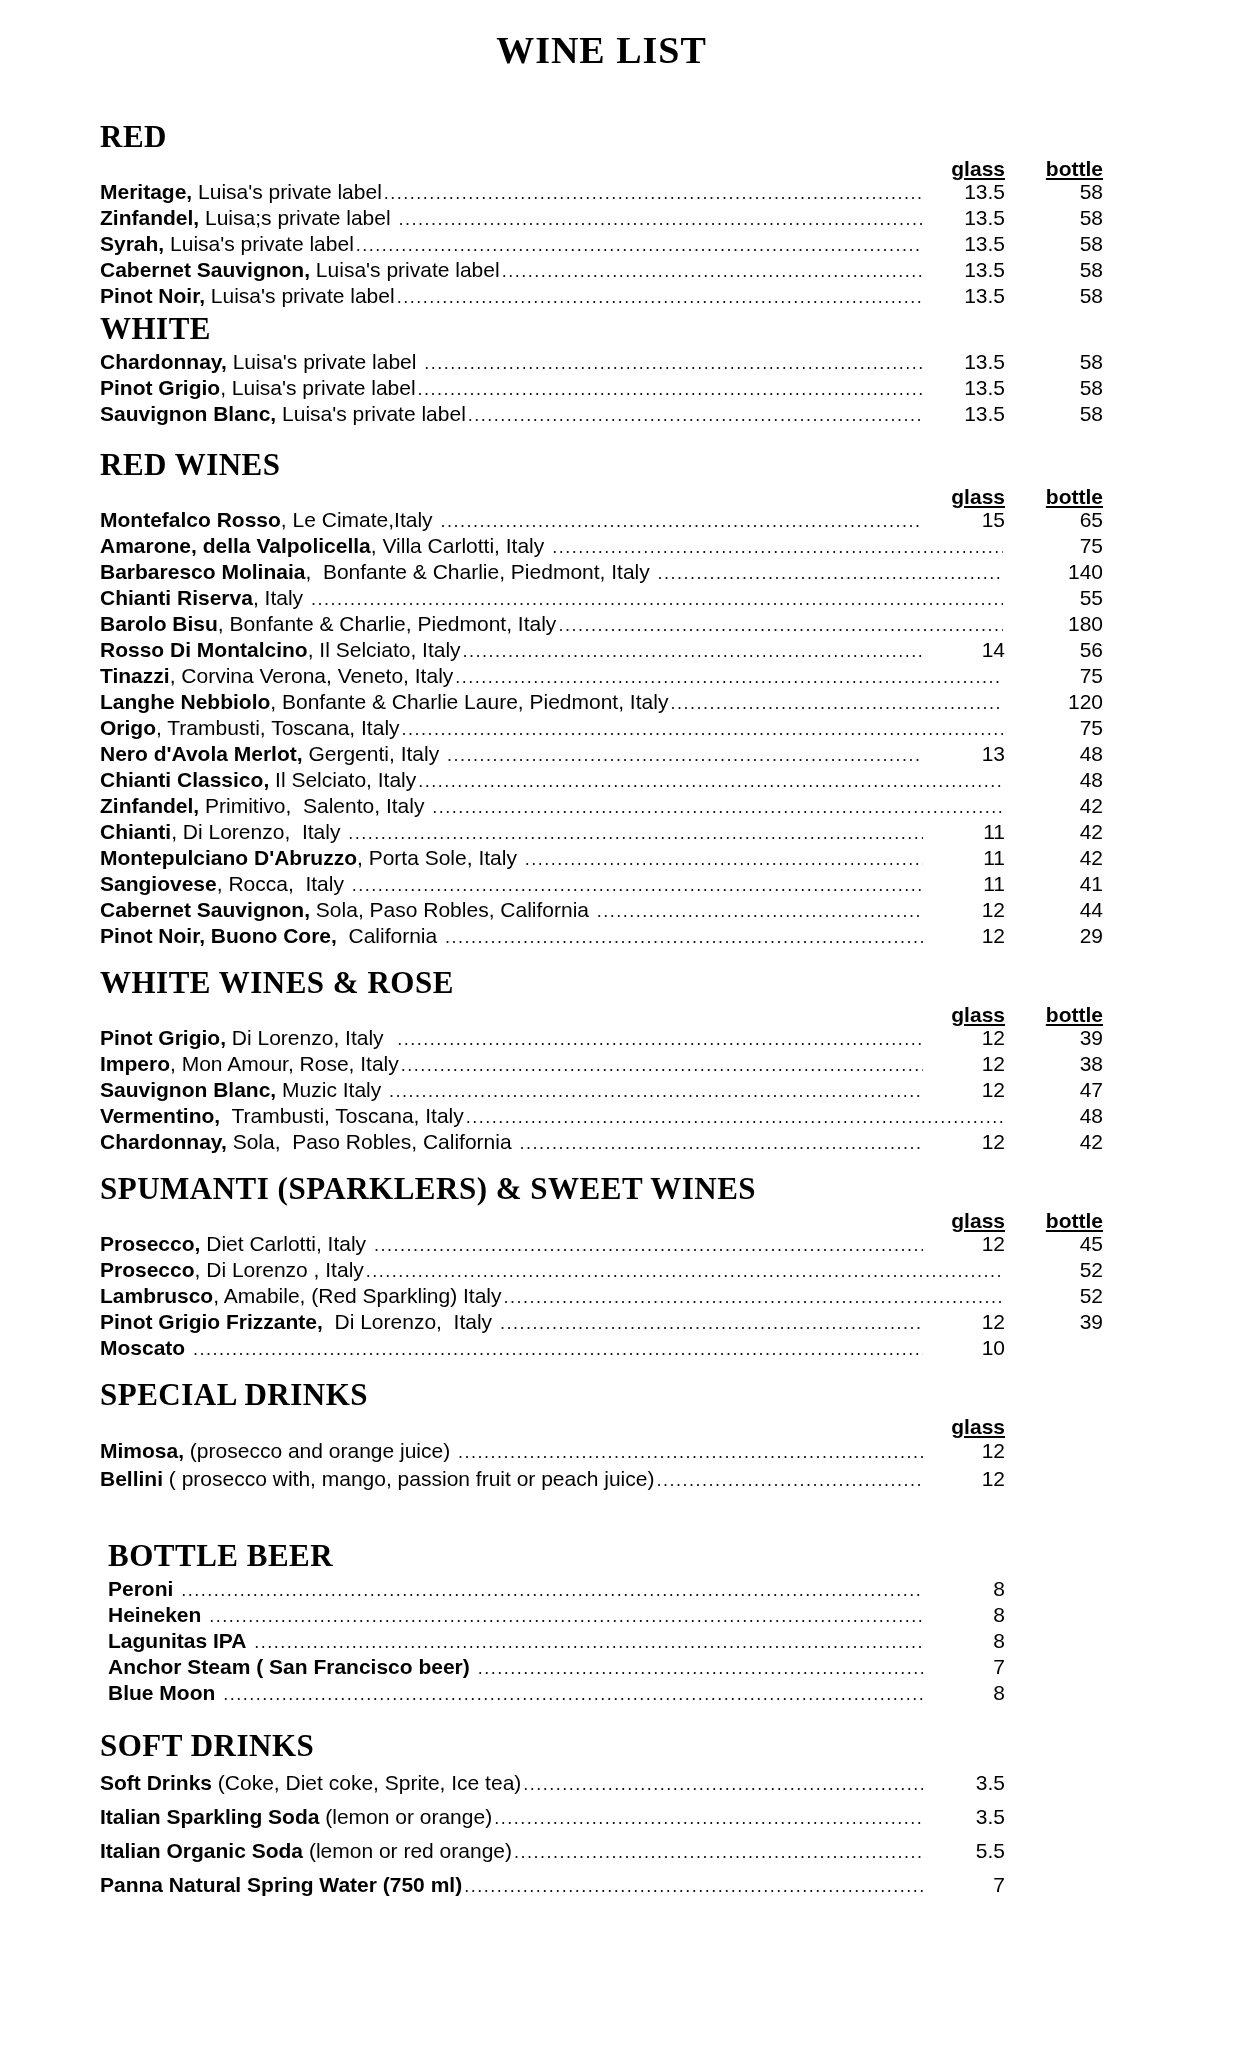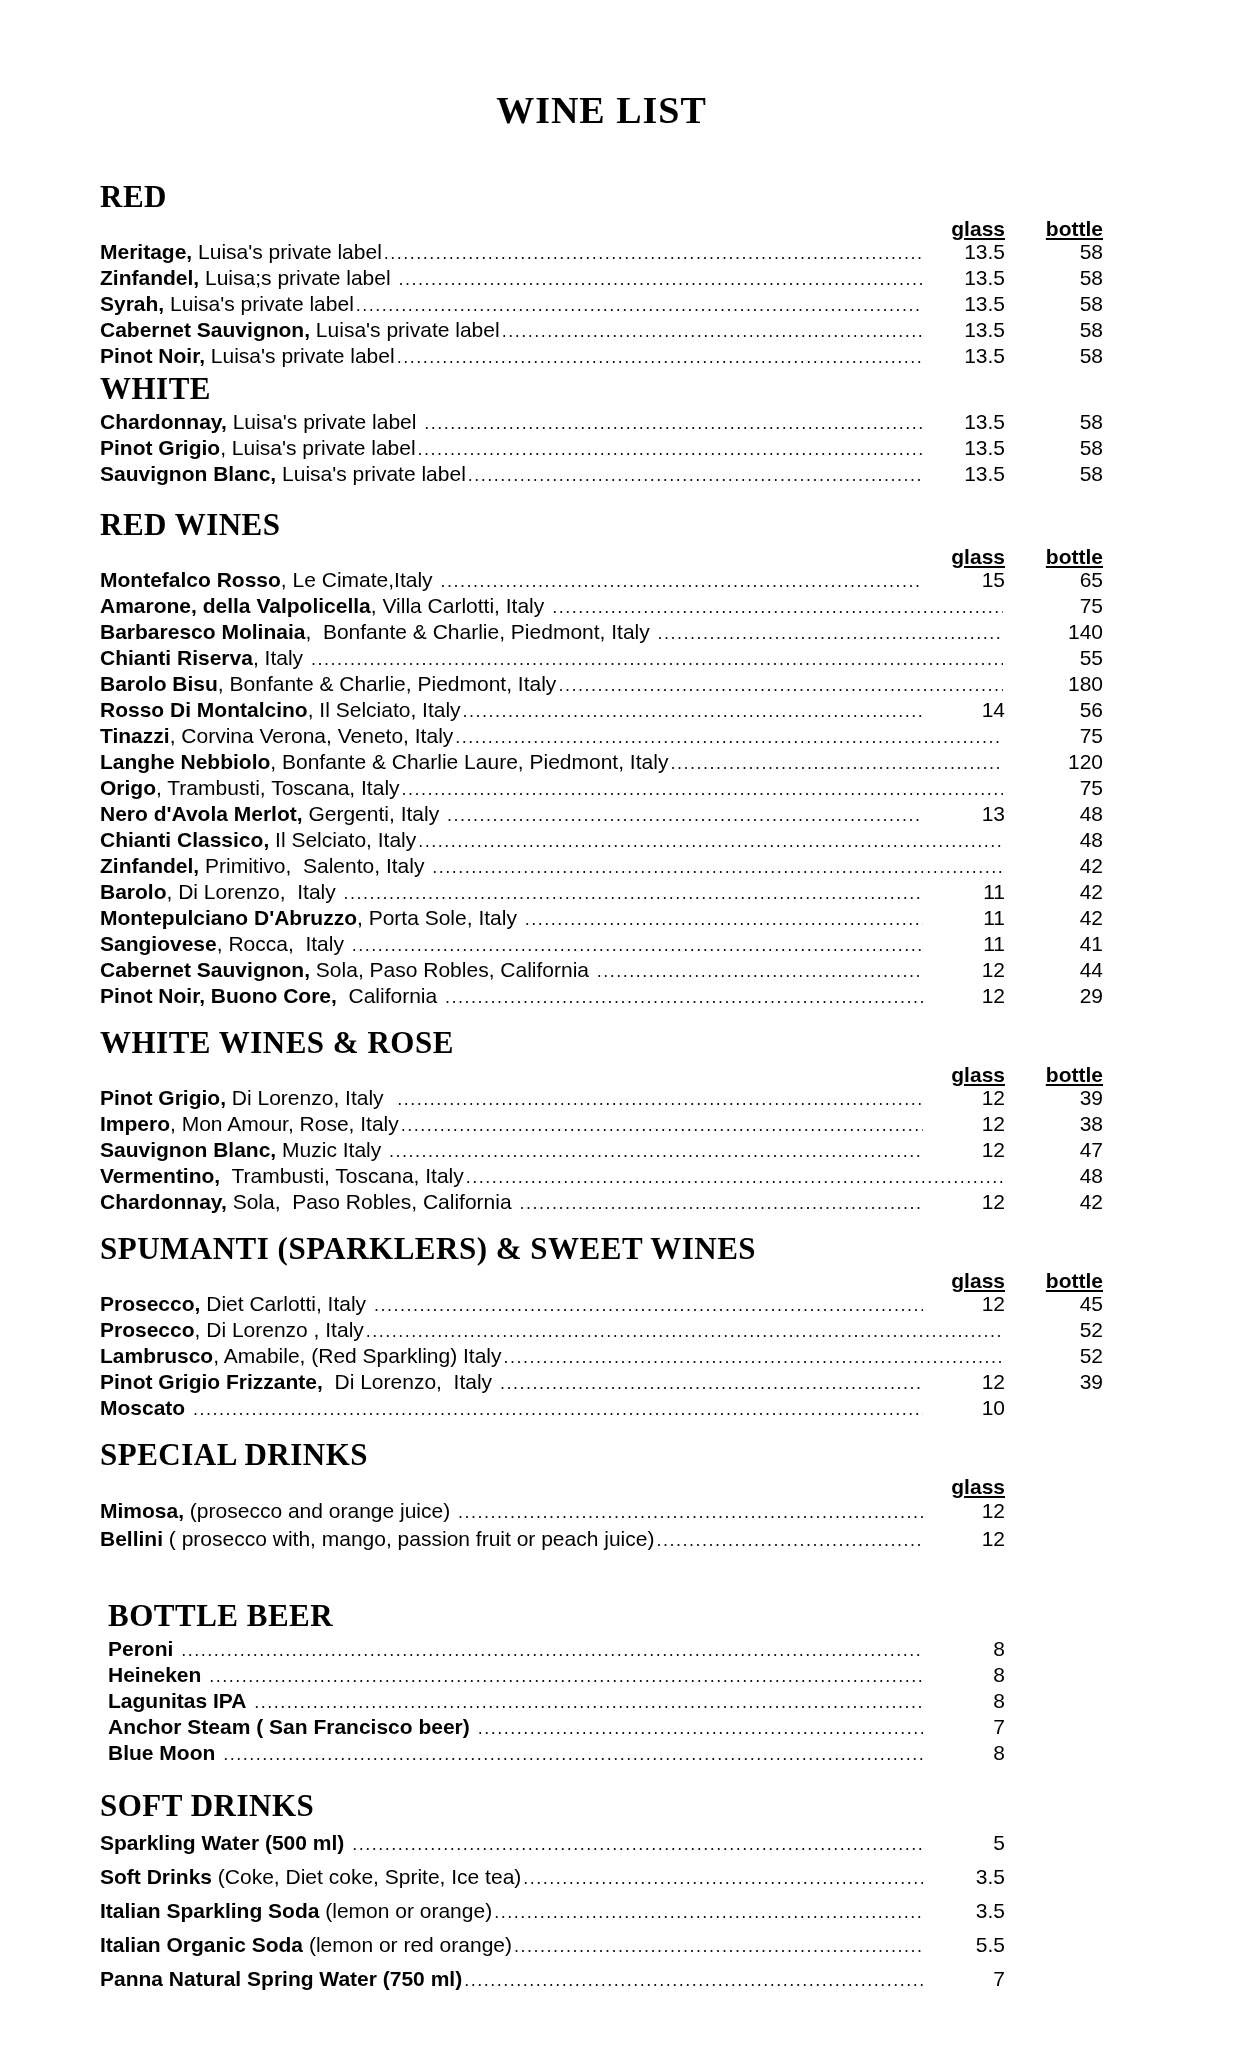--- a/index.html
+++ b/index.html
@@ -5,21 +5,21 @@
   html, body { margin: 0; padding: 0; }
   body {
     width: 1243px; height: 2048px;
     background: #ffffff; color: #000000;
     font-family: "Liberation Sans", sans-serif;
     overflow: hidden;
   }
   .page {
     width: 1003px;
     margin-left: 100px;
-    padding-top: 88px;
+    padding-top: 28px;
   }
   .menu-title {
     font-family: "Liberation Serif", serif;
     font-weight: 700;
     font-size: 38px;
     line-height: 44px;
     text-align: center;
     letter-spacing: 1px;
     margin-bottom: 45px;
   }
@@ -264,21 +264,21 @@
 
   <div class="row">
     <span class="item-name">Zinfandel,</span>
     <span class="item-desc"> Primitivo,  Salento, Italy </span>
     <span class="leader"></span>
 
     <span class="price bottle">42</span>
   </div>
 
   <div class="row">
-    <span class="item-name">Barolo</span>
+    <span class="item-name">Chianti</span>
     <span class="item-desc">, Di Lorenzo,  Italy </span>
     <span class="leader"></span>
     <span class="price glass">11</span>
     <span class="price bottle">42</span>
   </div>
 
   <div class="row">
     <span class="item-name">Montepulciano D'Abruzzo</span>
     <span class="item-desc">, Porta Sole, Italy </span>
     <span class="leader"></span>
@@ -478,27 +478,20 @@
     <span class="price glass">8</span>
     <span class="price bottle"></span>
   </div>
 </div>
   </div>
 
   <div class="section section--soft-drinks">
     <div class="section-heading">SOFT DRINKS</div>
 
     <div class="rows">
-  <div class="row">
-    <span class="item-name">Sparkling Water (500 ml)</span>
-    <span class="item-desc"> </span>
-    <span class="leader"></span>
-    <span class="price glass">5</span>
-    <span class="price bottle"></span>
-  </div>
 
   <div class="row">
     <span class="item-name">Soft Drinks</span>
     <span class="item-desc"> (Coke, Diet coke, Sprite, Ice tea)</span>
     <span class="leader"></span>
     <span class="price glass">3.5</span>
     <span class="price bottle"></span>
   </div>
 
   <div class="row">

